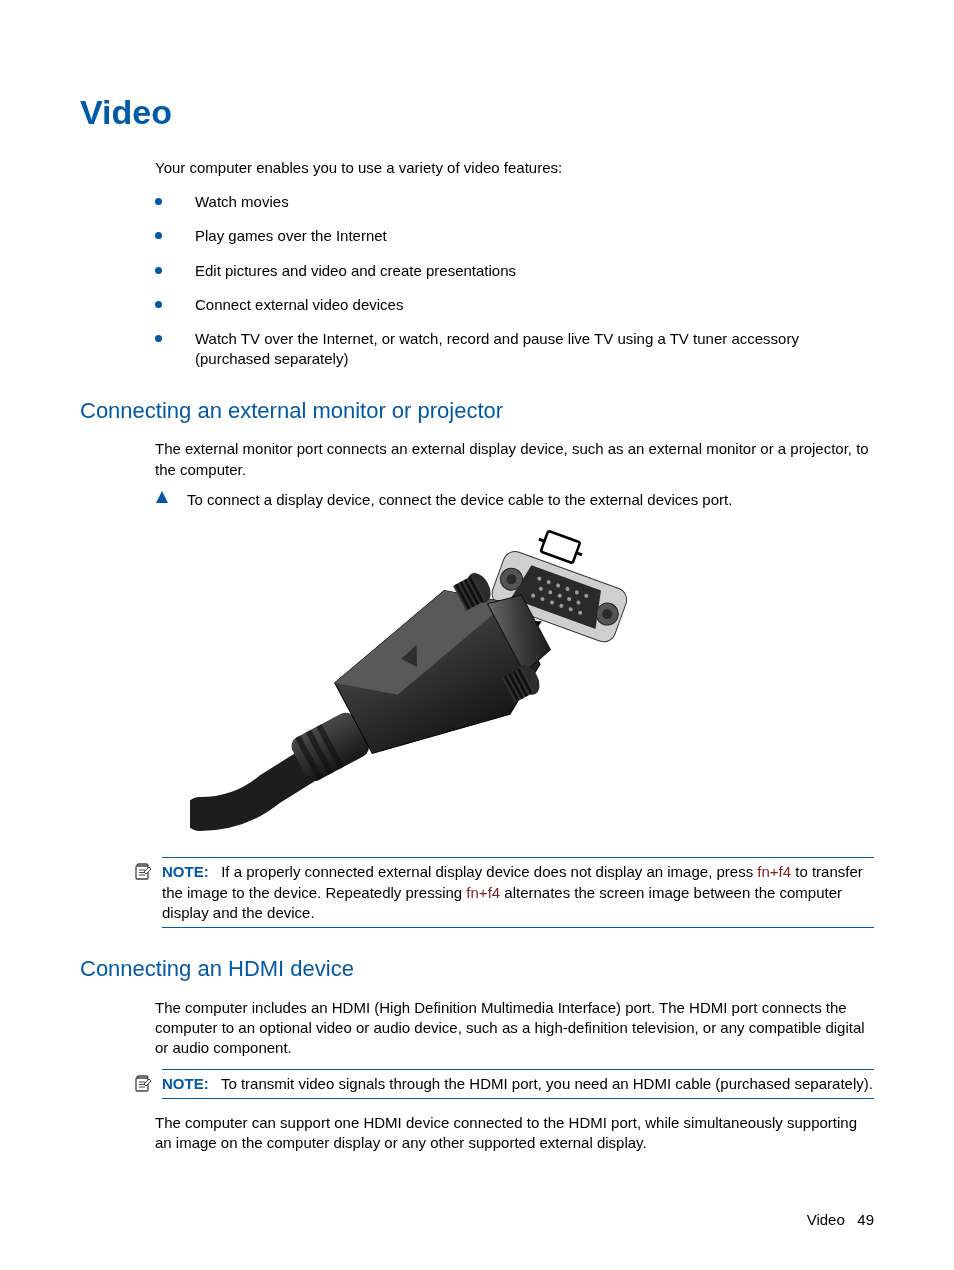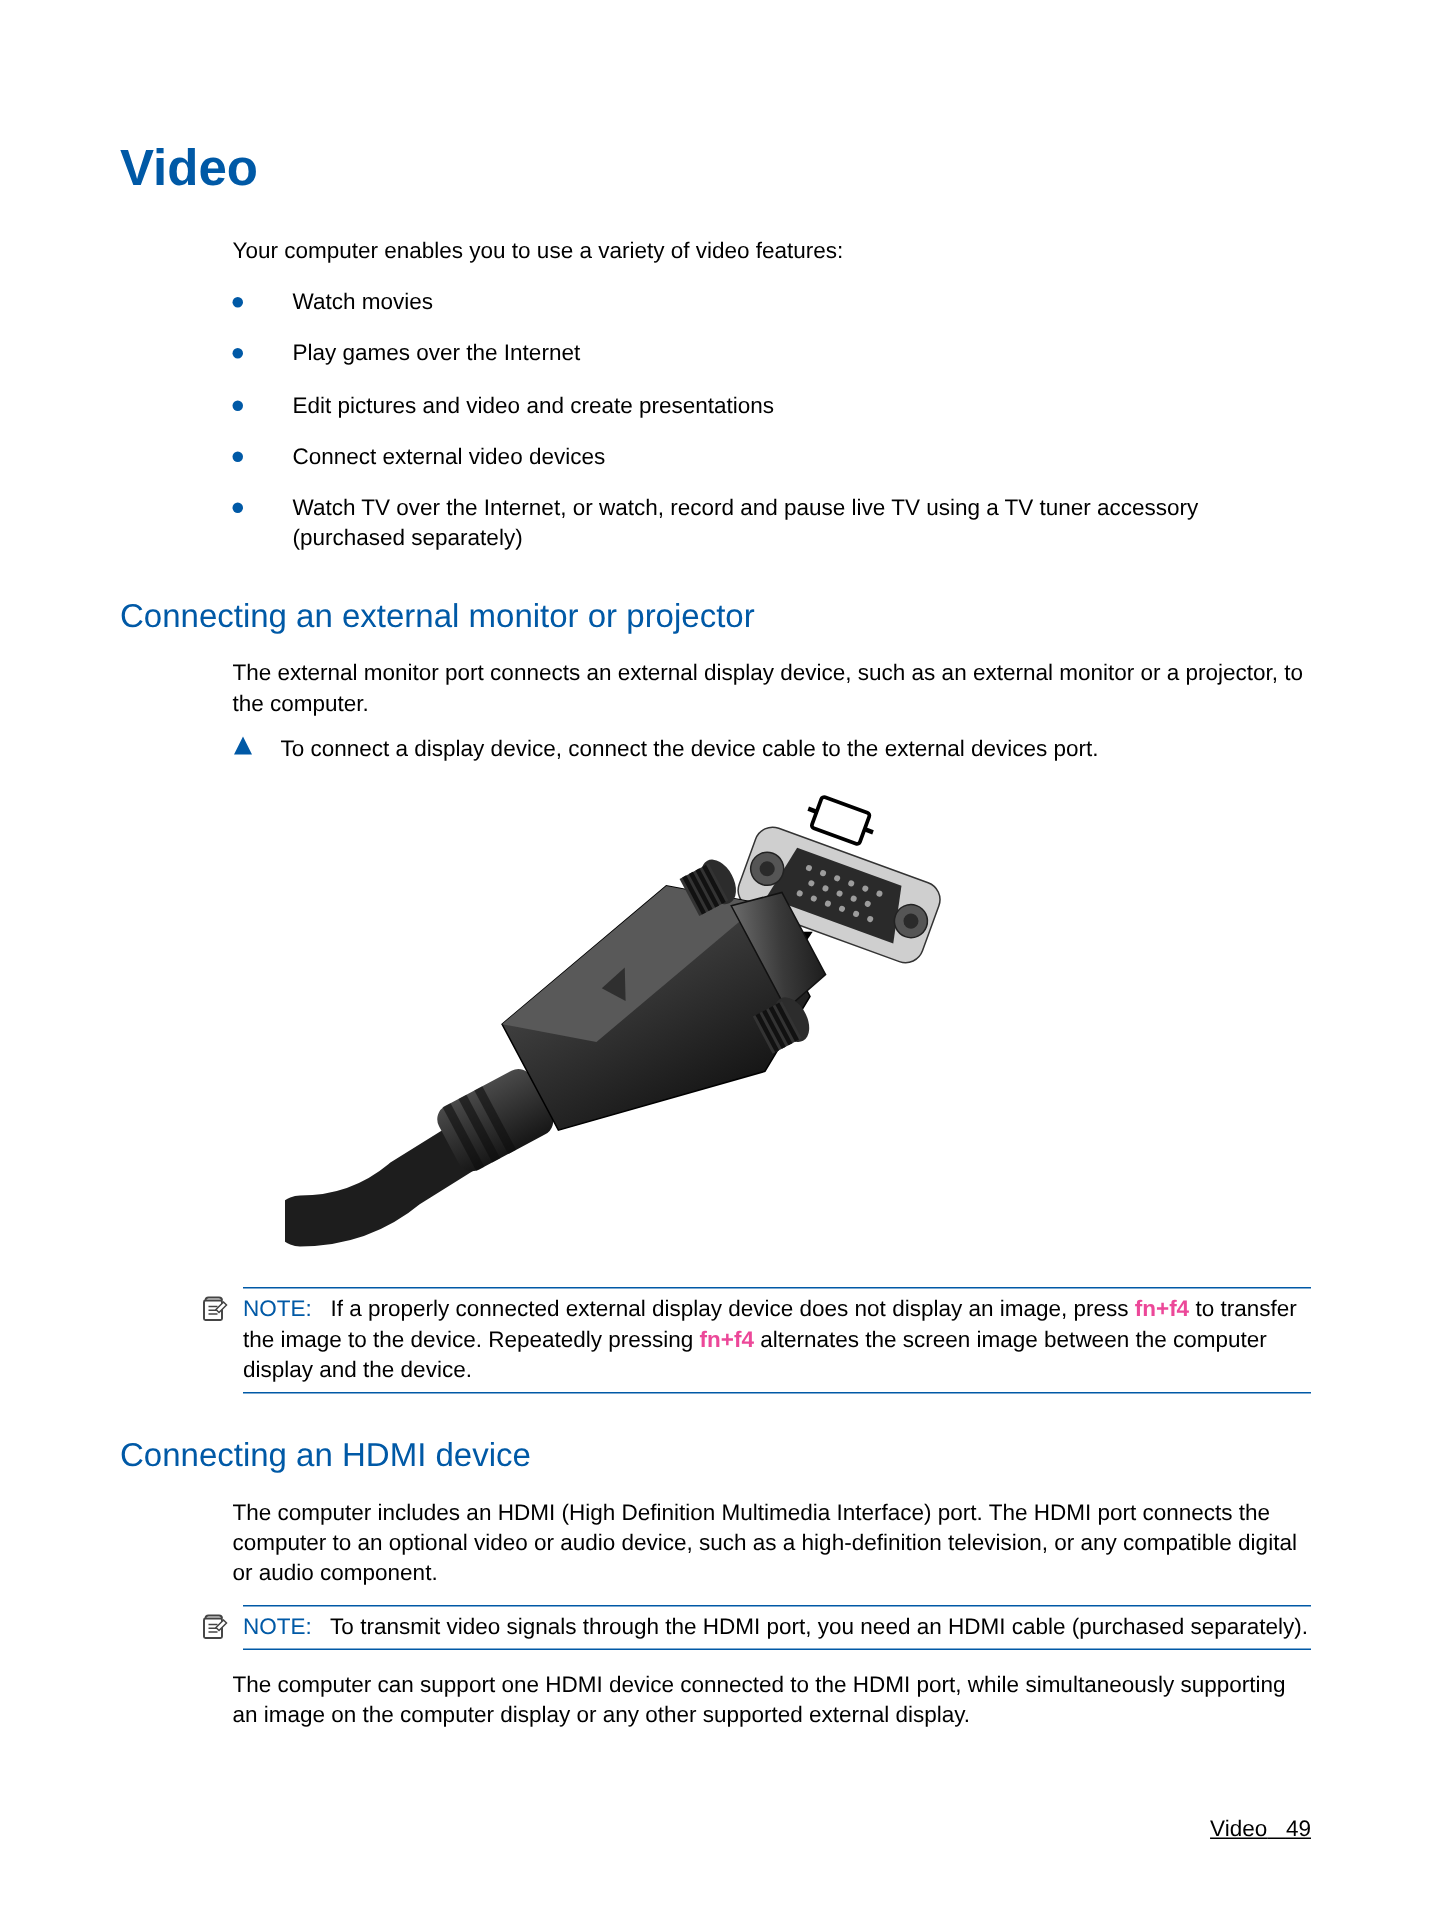--- a/index.html
+++ b/index.html
@@ -70,28 +70,27 @@
       gap: 10px;
       margin-bottom: 14px;
     }
     .note-icon { flex: 0 0 18px; padding-top: 6px; }
     .note-body {
       flex: 1;
       border-top: 1px solid #0059a6;
       border-bottom: 1px solid #0059a6;
       padding: 4px 0 4px 0;
     }
-    .note-label { color: #0059a6; font-weight: normal; }
-    .kbd { color: #ec4899; font-weight: bold; }
+    .note-label { color: #0059a6; font-weight: bold; }
+    .kbd { color: #7f1d1d; }
     .footer {
       position: absolute;
       bottom: 40px;
       right: 80px;
       font-size: 15px;
-      text-decoration: underline;
     }
   </style>
 </head>
 <body>
 
 <h1 class="h1">Video</h1>
 
 <p class="intro">Your computer enables you to use a variety of video features:</p>
 
 <ul class="bullets">

